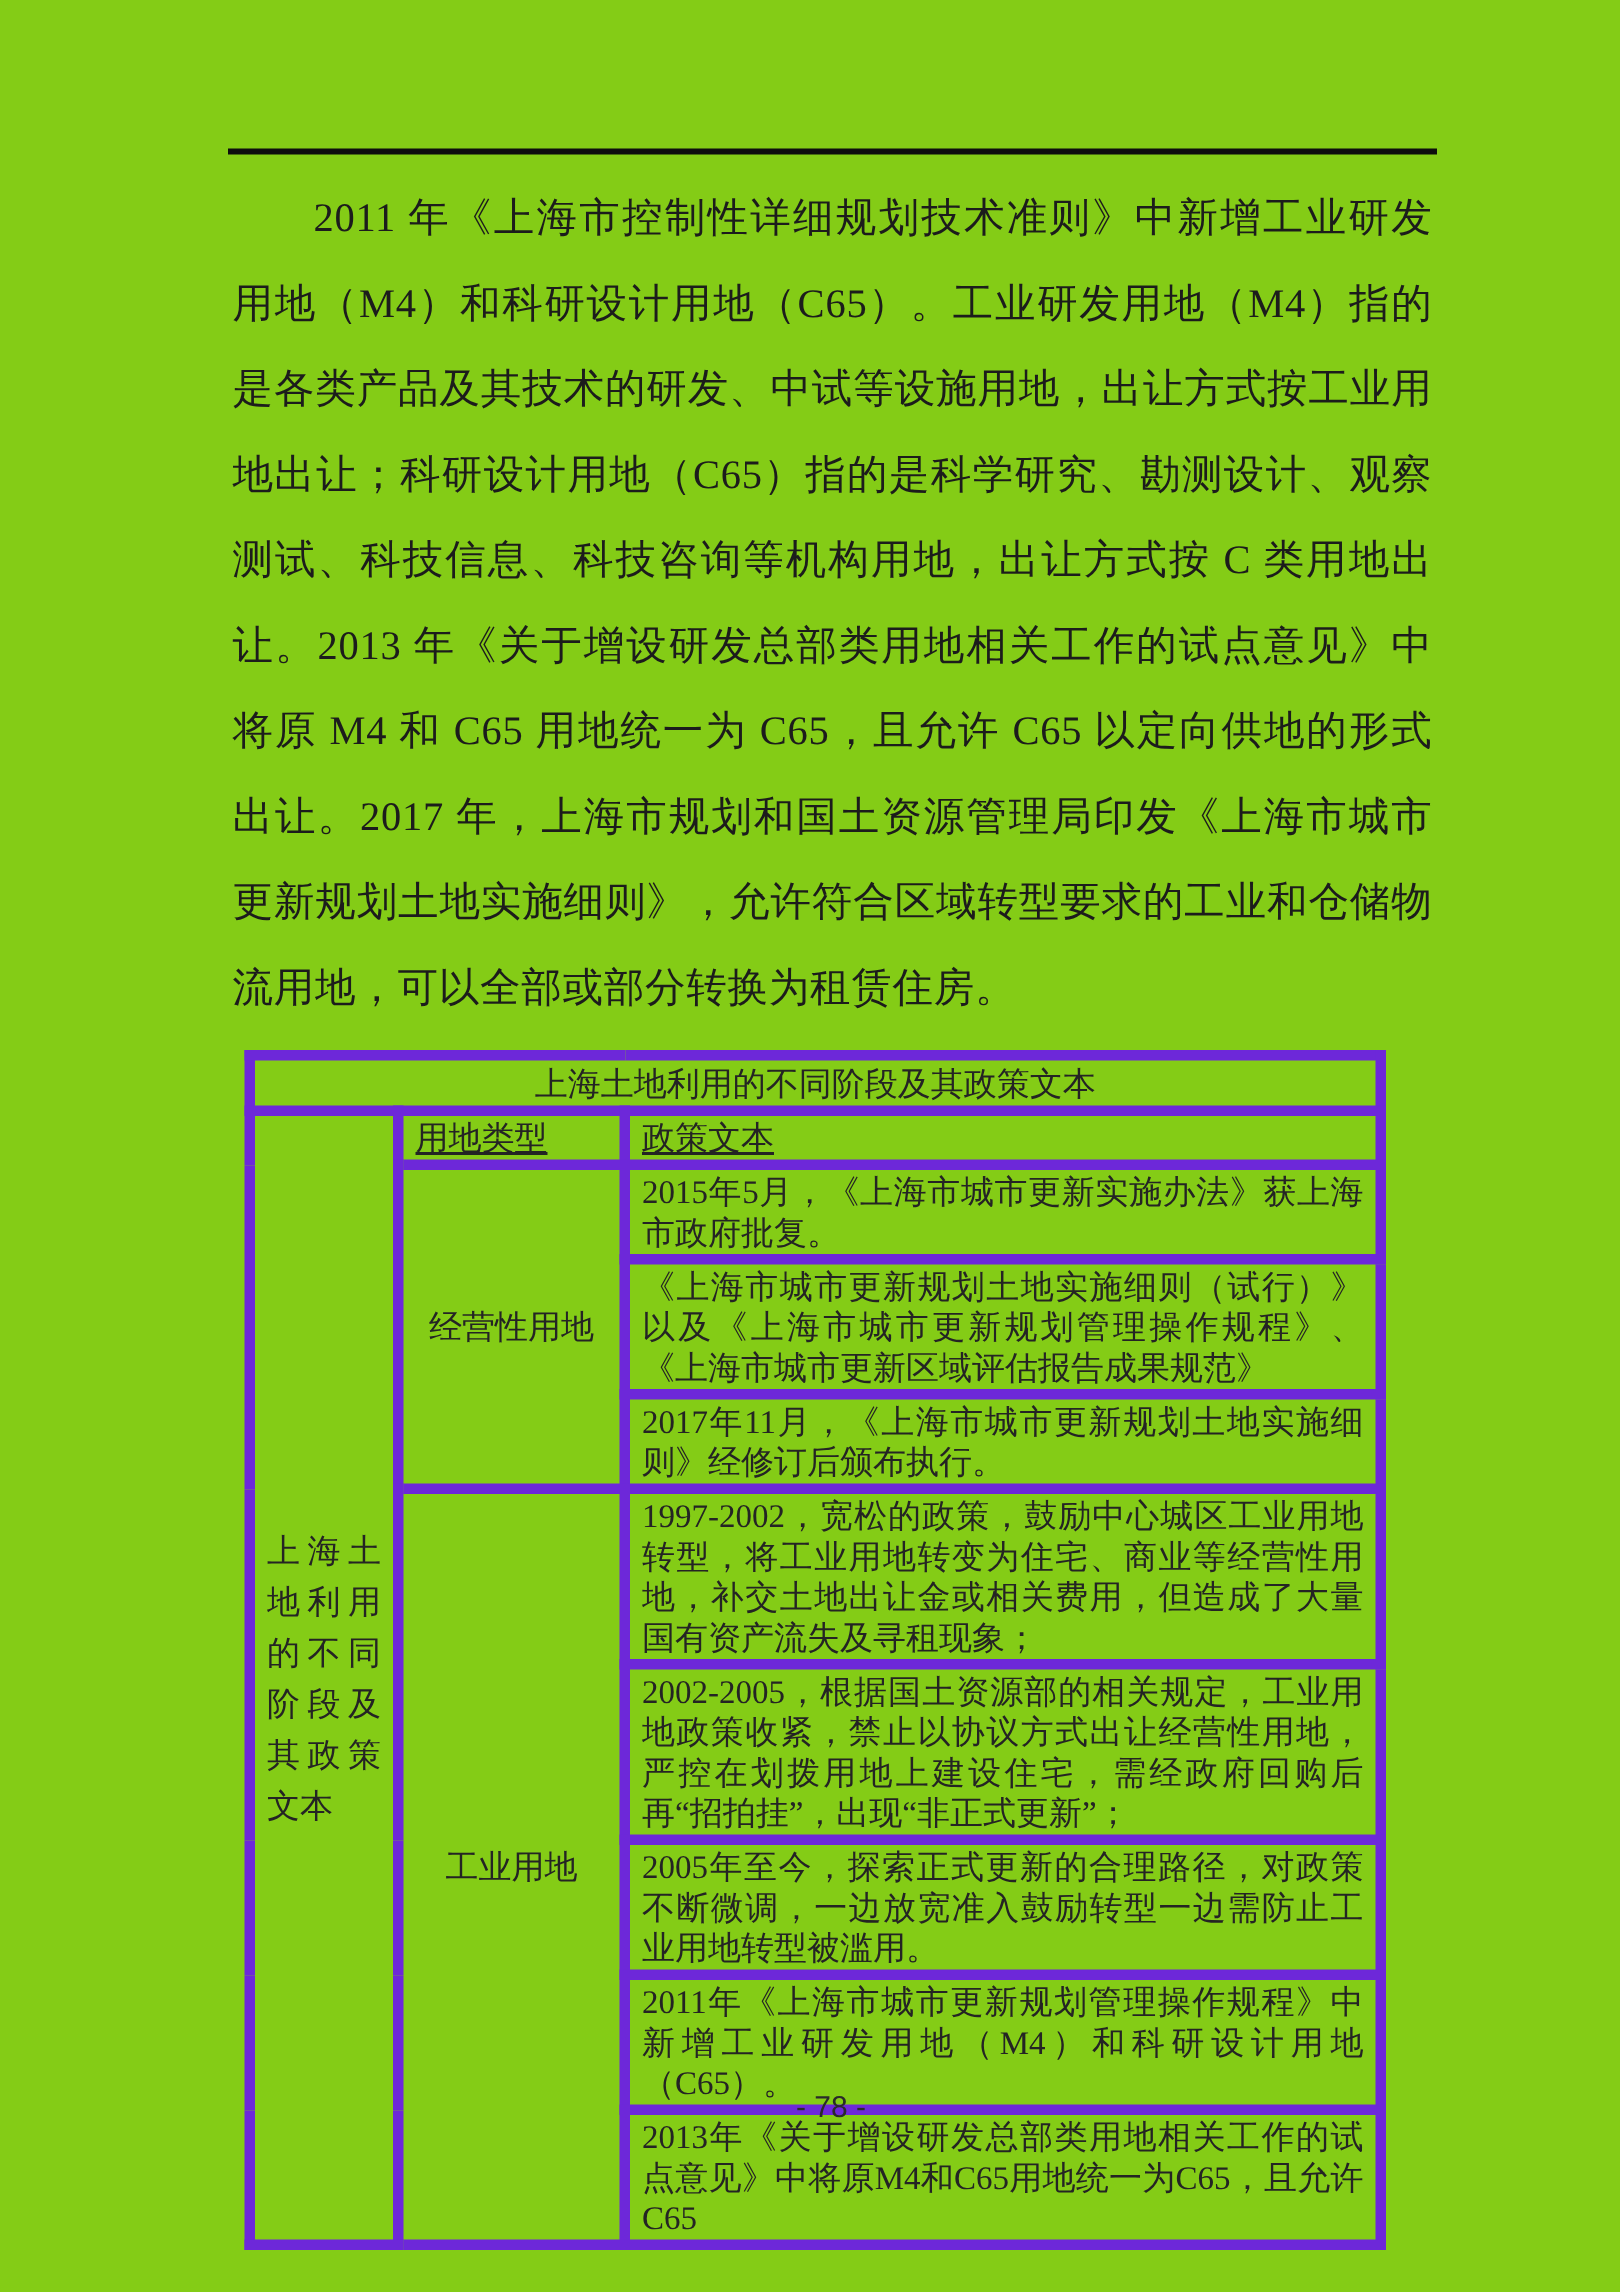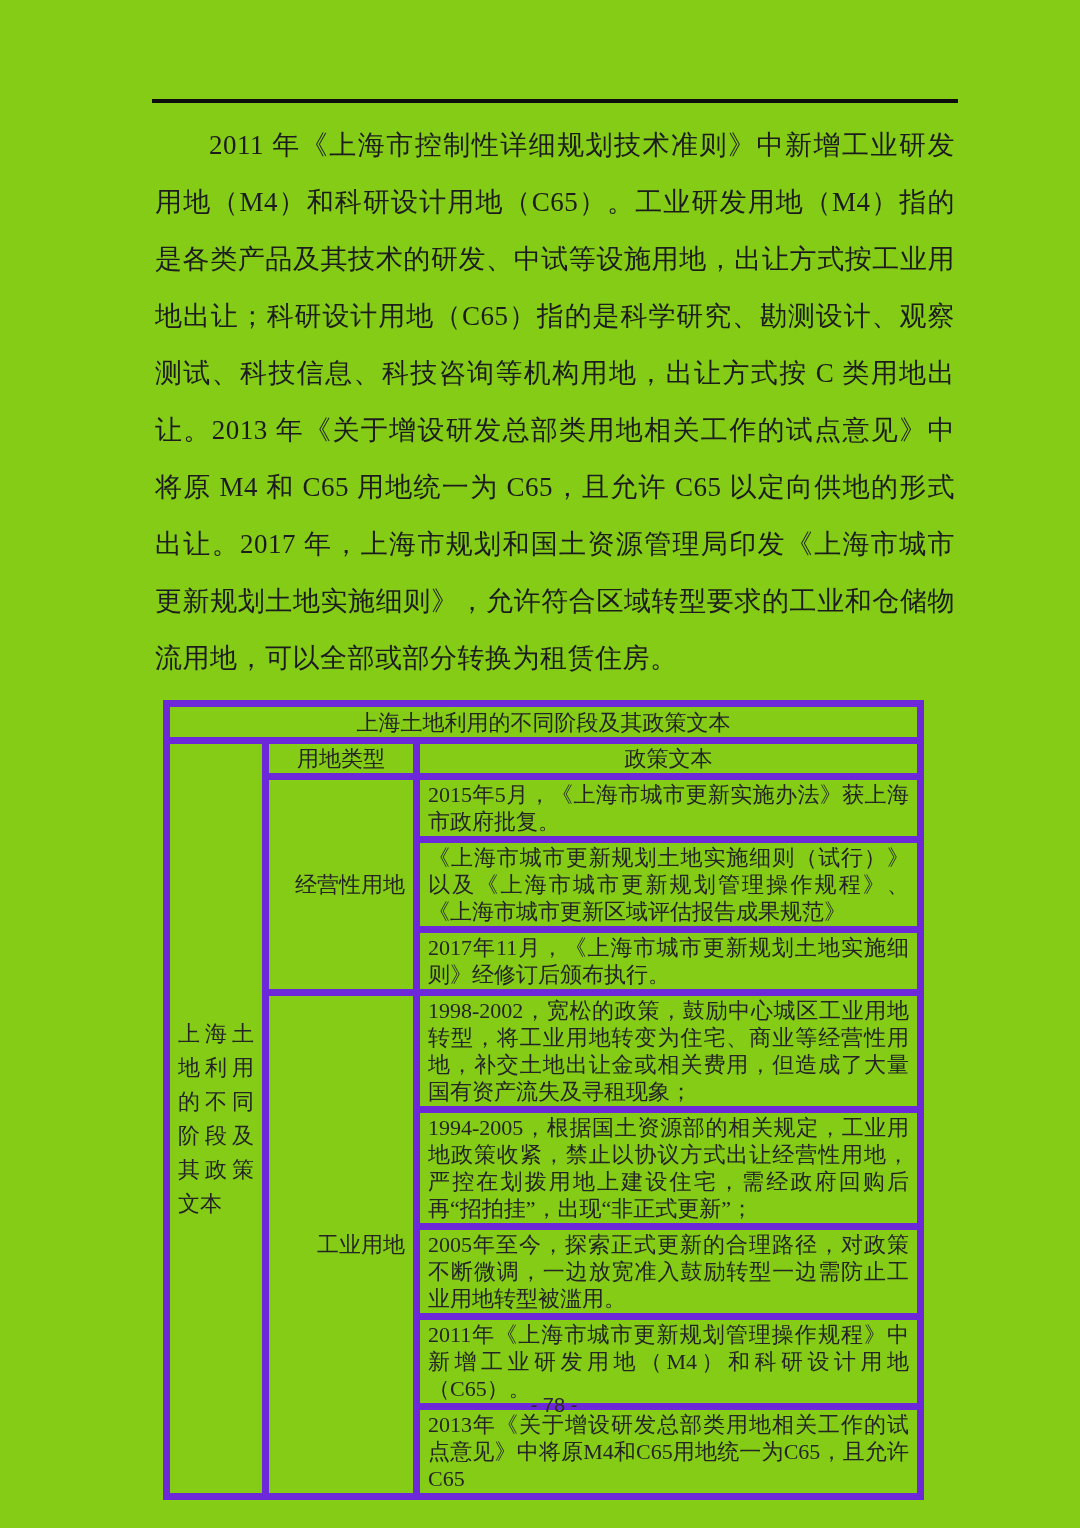--- a/index.html
+++ b/index.html
@@ -50,34 +50,35 @@
     padding: 1px 8px;
     vertical-align: middle;
     overflow: hidden;
   }
   .t-title {
     text-align: center;
     height: 28px;
     padding: 1px 4px;
   }
   .t-colhead {
-    text-align: center;
+    text-align: left;
     height: 26px;
     padding-left: 10px;
+    text-decoration: underline;
   }
   .t-rowhead {
     text-align: justify;
     text-align-last: left;
     text-justify: inter-character;
     padding: 0 11px;
     line-height: 34px;
     vertical-align: middle;
   }
   .t-landtype {
-    text-align: right;
+    text-align: center;
     padding-left: 10px;
     vertical-align: middle;
   }
   .t-policy {
     text-align: justify;
     padding: 2px 8px 2px 10px;
     margin-top: 48px;
   }
   .footer {
     position: absolute;
@@ -119,24 +120,24 @@
         <td class="t-policy">2015年5月，《上海市城市更新实施办法》获上海市政府批复。</td>
       </tr>
       <tr>
         <td class="t-policy">《上海市城市更新规划土地实施细则（试行）》以及《上海市城市更新规划管理操作规程》、《上海市城市更新区域评估报告成果规范》</td>
       </tr>
       <tr>
         <td class="t-policy">2017年11月，《上海市城市更新规划土地实施细则》经修订后颁布执行。</td>
       </tr>
       <tr>
         <td rowspan="5" class="t-landtype">工业用地</td>
-        <td class="t-policy">1998-2002，宽松的政策，鼓励中心城区工业用地转型，将工业用地转变为住宅、商业等经营性用地，补交土地出让金或相关费用，但造成了大量国有资产流失及寻租现象；</td>
+        <td class="t-policy">1997-2002，宽松的政策，鼓励中心城区工业用地转型，将工业用地转变为住宅、商业等经营性用地，补交土地出让金或相关费用，但造成了大量国有资产流失及寻租现象；</td>
       </tr>
       <tr>
-        <td class="t-policy">1994-2005，根据国土资源部的相关规定，工业用地政策收紧，禁止以协议方式出让经营性用地，严控在划拨用地上建设住宅，需经政府回购后再“招拍挂”，出现“非正式更新”；</td>
+        <td class="t-policy">2002-2005，根据国土资源部的相关规定，工业用地政策收紧，禁止以协议方式出让经营性用地，严控在划拨用地上建设住宅，需经政府回购后再“招拍挂”，出现“非正式更新”；</td>
       </tr>
       <tr>
         <td class="t-policy">2005年至今，探索正式更新的合理路径，对政策不断微调，一边放宽准入鼓励转型一边需防止工业用地转型被滥用。</td>
       </tr>
       <tr>
         <td class="t-policy">2011年《上海市城市更新规划管理操作规程》中新增工业研发用地（M4）和科研设计用地（C65）。</td>
       </tr>
       <tr>
         <td class="t-policy">2013年《关于增设研发总部类用地相关工作的试点意见》中将原M4和C65用地统一为C65，且允许C65</td>
       </tr>

